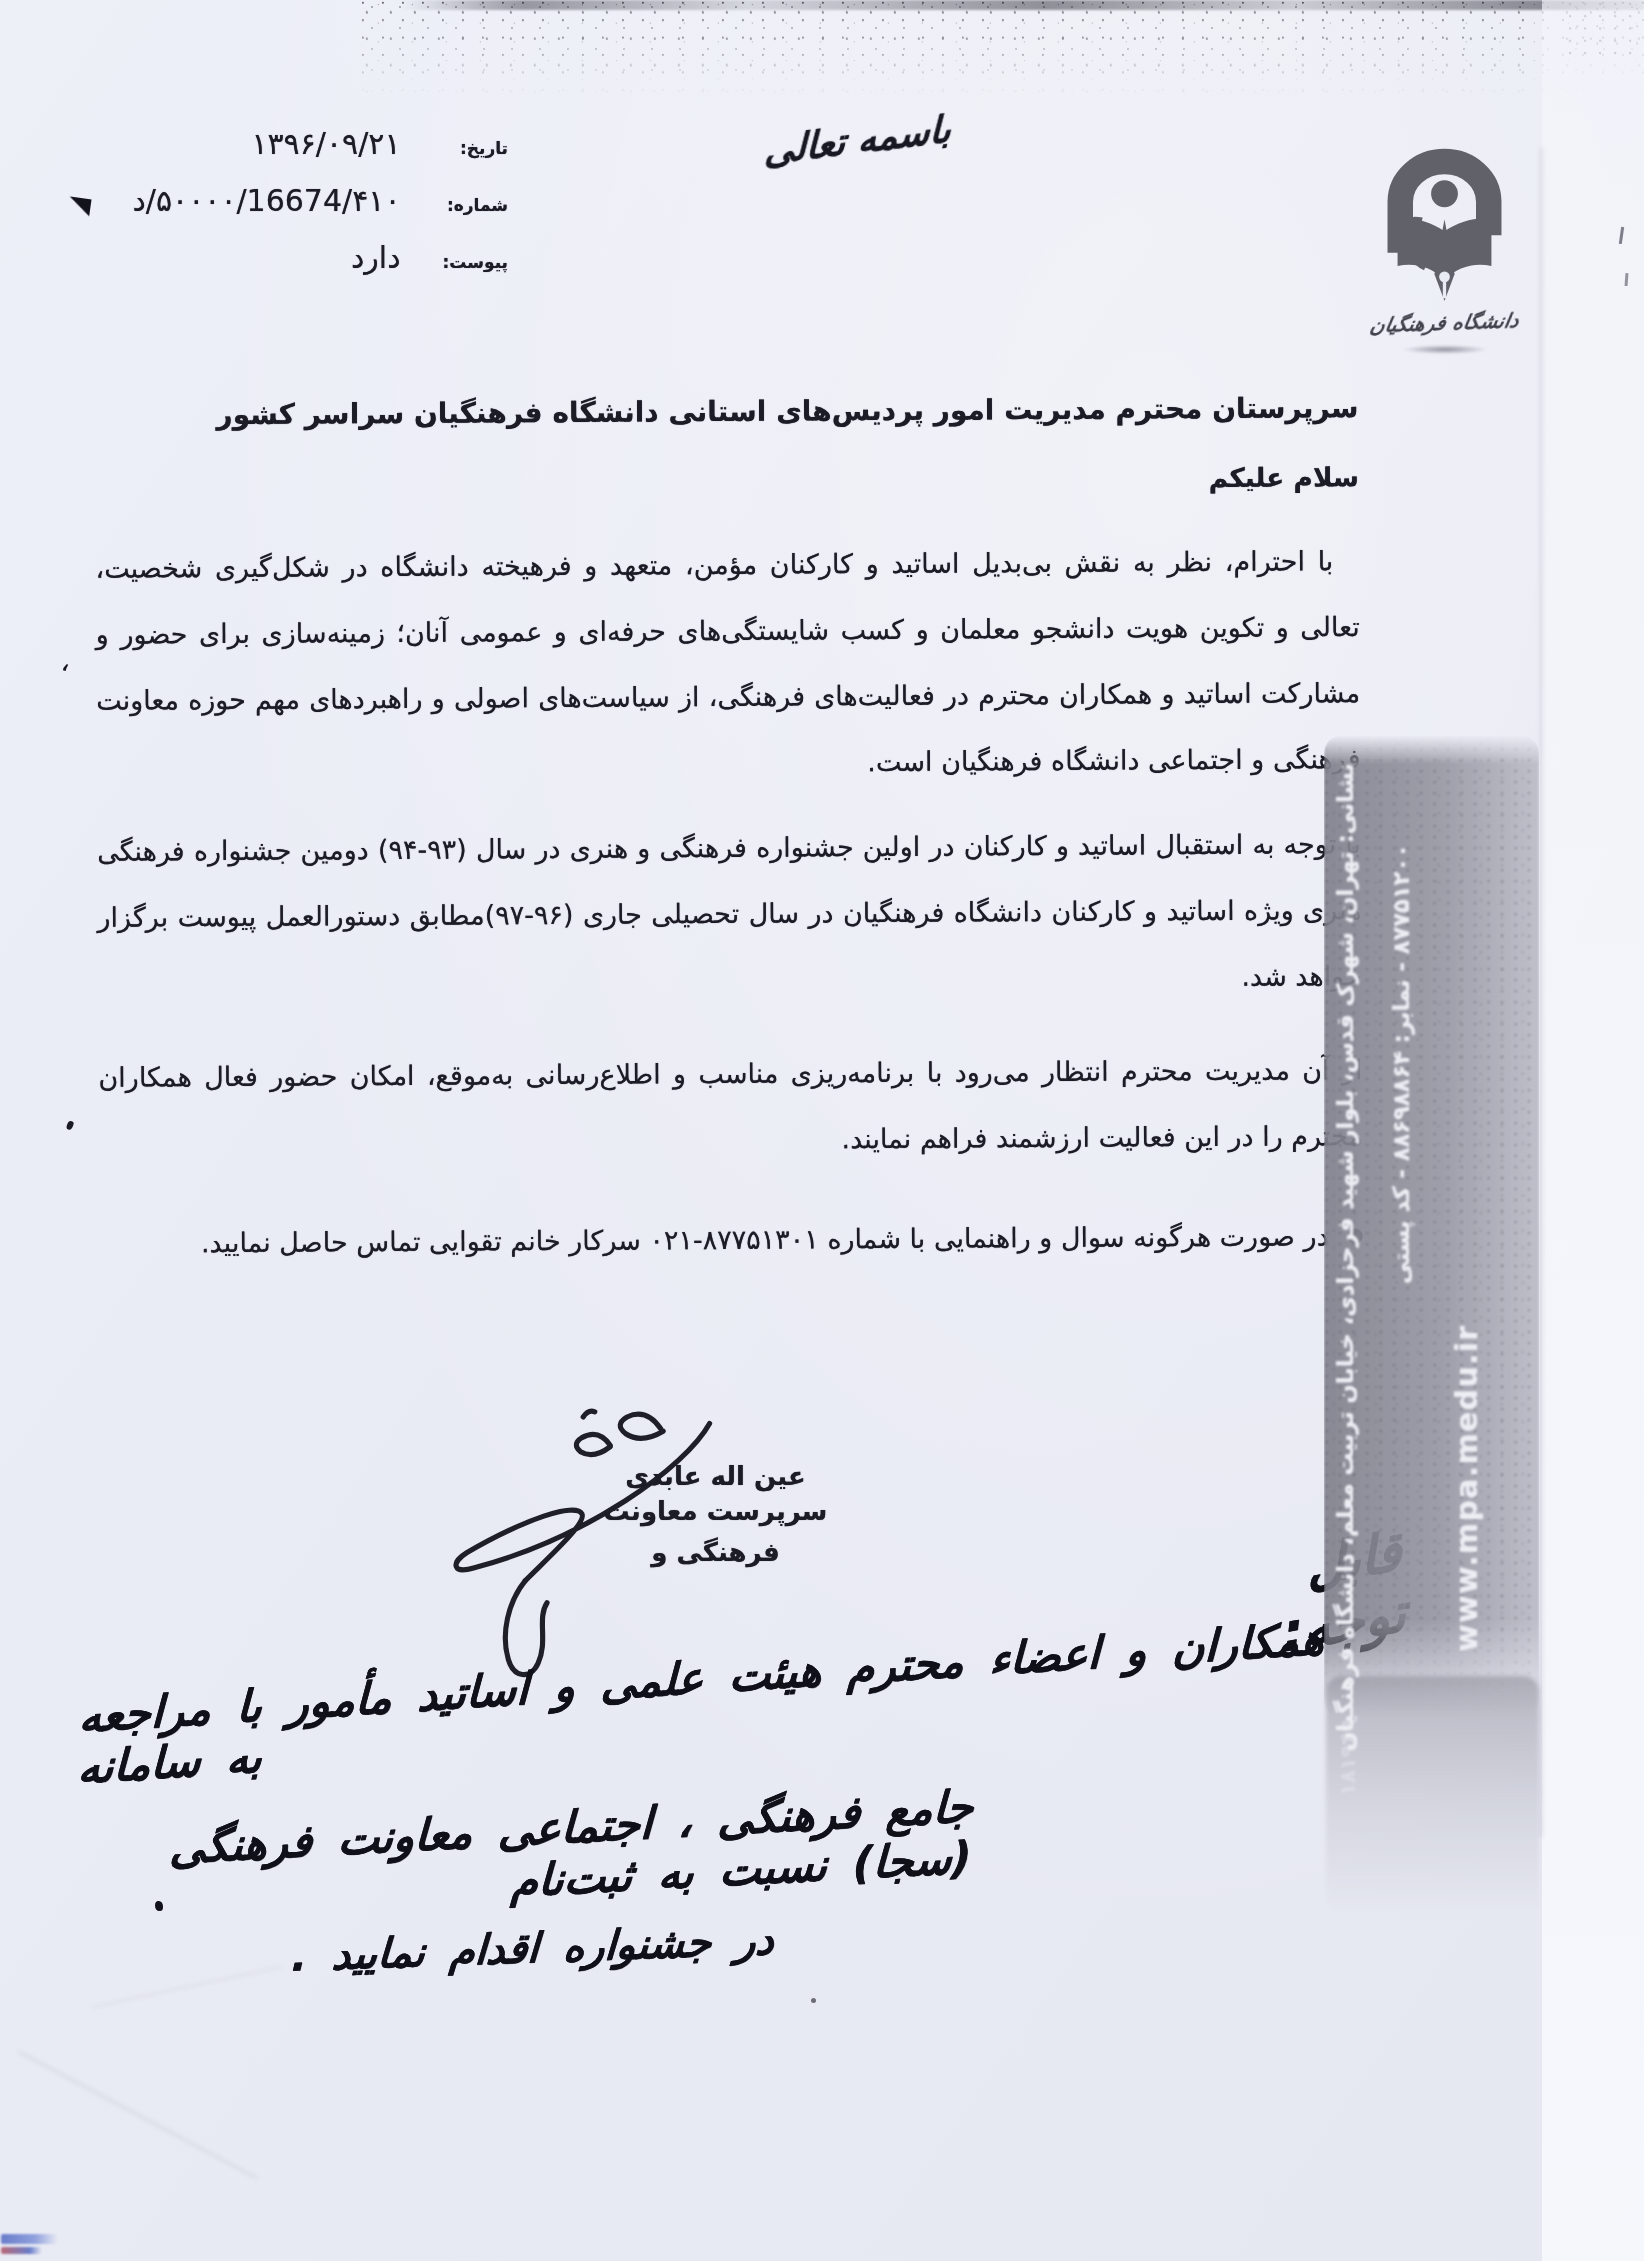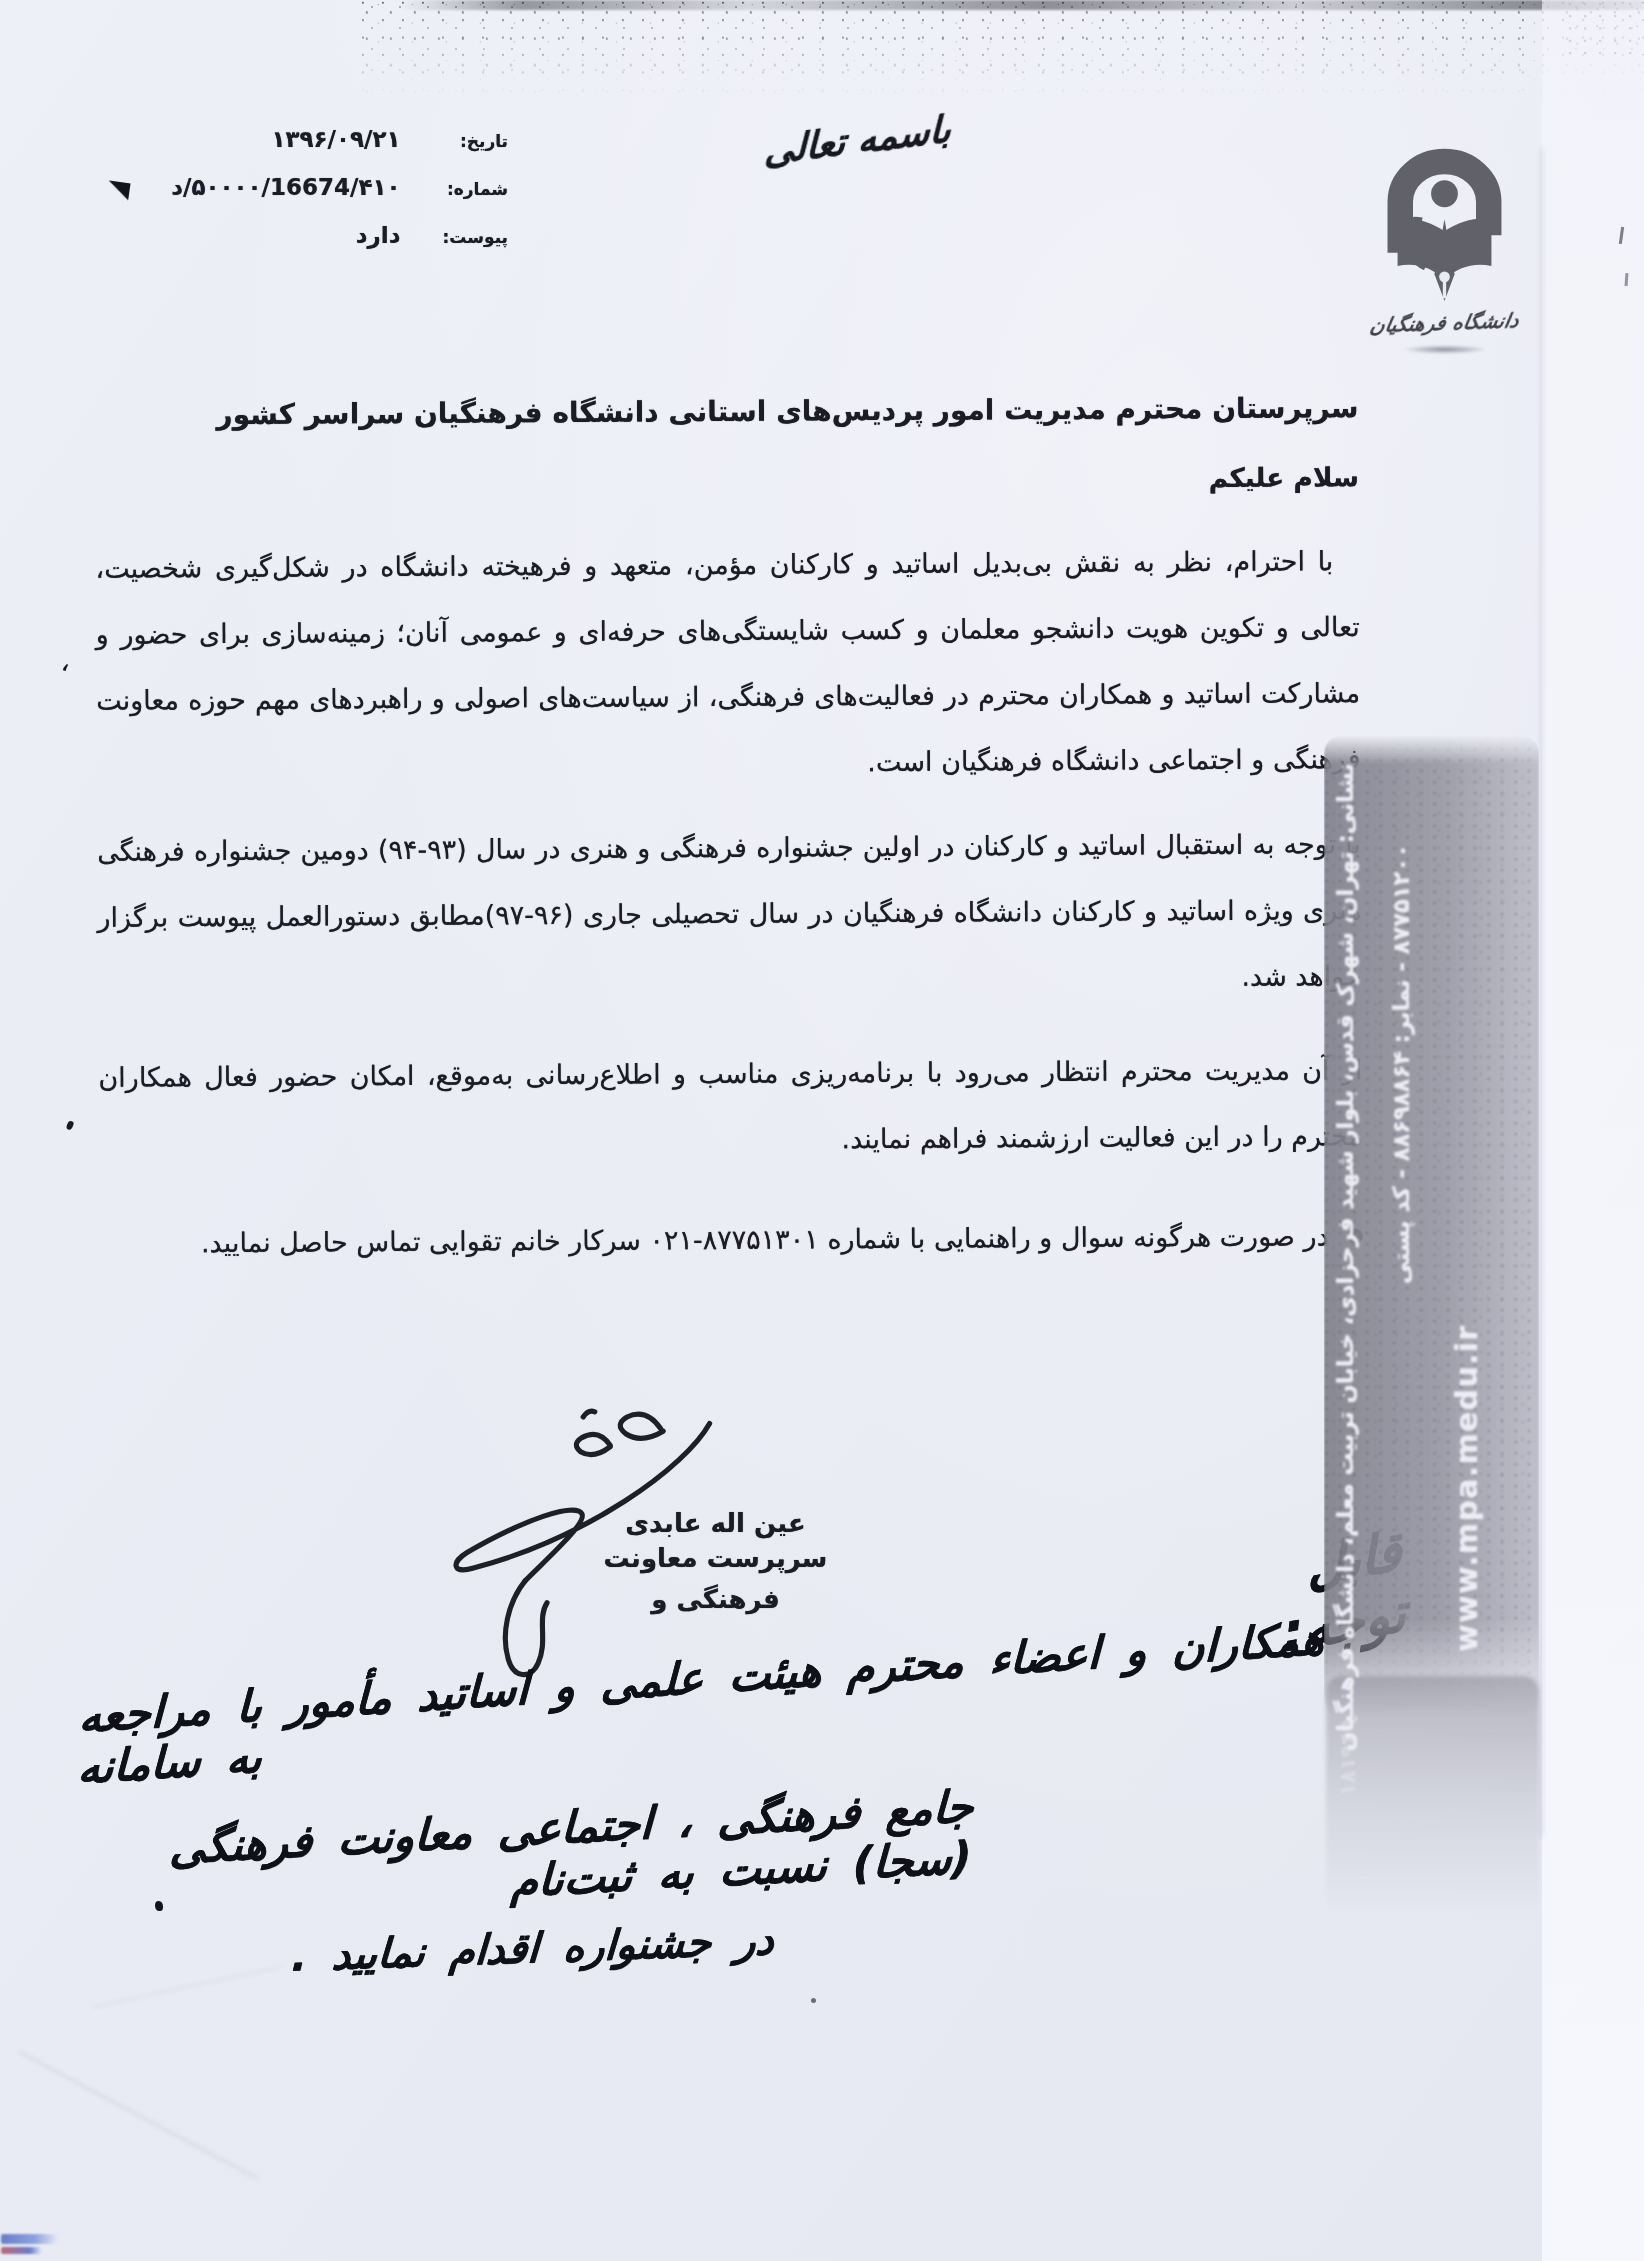--- a/index.html
+++ b/index.html
@@ -42,21 +42,21 @@
     background:linear-gradient(180deg, rgba(244,245,251,.7), rgba(248,249,253,.9));}
   .crease-d{ position:absolute; left:19.3px; top:2050px; width:271px; height:2.6px;
     background:rgba(90,90,120,.12); filter:blur(1.9px); transform:rotate(28deg); transform-origin:0 0;}
   .crease-d2{ position:absolute; left:90px; top:1986px; width:193px; height:1.9px;
     background:rgba(90,90,120,.10); filter:blur(1.9px); transform:rotate(-12deg);}
 
   
   .meta{ position:absolute; left:57px; top:126px; width:451px; direction:rtl; }
   .meta-row{ display:flex; gap:24.5px; align-items:baseline; margin-bottom:22px; }
   .meta-label{ font-size:17px; font-weight:600; min-width:83px; filter:blur(0.3px); }
-  .meta-value{ font-size:23px; font-weight:700; letter-spacing:0.6px; filter:blur(0.2px); }
+  .meta-value{ font-size:30px; font-weight:400; letter-spacing:0.6px; filter:blur(0.2px); }
   .ltr-override{ direction:ltr; unicode-bidi:bidi-override; display:inline-block; }
   .flag-mark{ display:inline-block; width:0; height:0; margin-right:17px;
     border-top:17px solid #13131c; border-left:22px solid transparent;
     transform:rotate(8deg) translateY(3.9px); filter:blur(0.3px); }
 
   
   .besmellah{ position:absolute; left:751px; top:119px; width:213px; text-align:center;
     font-size:37px; font-weight:700; font-style:italic; color:#181822;
     transform:rotate(-7deg) skewX(-8deg); filter:blur(0.3px); text-shadow:0 0 1px rgba(20,20,30,.9); }
 
@@ -76,21 +76,21 @@
   .para{ margin:0; margin-top:19.3px; font-size:27px; line-height:66px;
     text-align:justify; text-justify:inter-word; font-weight:500; }
   .para.first{ margin-top:36px; text-indent:26px;}
   .para.p3{ margin-top:28px; }
   .para.bullet{ margin-top:34px; }
   .bullet-dot{ display:inline-block; font-size:19.3px; transform:translateY(-3.9px); margin-left:18px; }
 
   
   .sig-svg{ position:absolute; left:445px; top:1386px; }
   .sig-text{ position:absolute; left:593px; top:1461px; width:245px; text-align:center; direction:rtl; }
-  .sig-name{ font-size:26px; font-weight:800; filter:blur(0.2px);margin-top:47px; }
+  .sig-name{ font-size:26px; font-weight:800; filter:blur(0.2px); }
   .sig-title{ font-size:26px; font-weight:700; line-height:41px; filter:blur(0.2px); }
 
   
   .hand{ position:absolute; direction:rtl; font-style:italic; font-weight:600; color:#101019;
     letter-spacing:-0.6px; word-spacing:10.3px;
     text-shadow:0 0 0.6px #101019, 0.4px 0.4px 0 rgba(16,16,25,.55); }
   .hw-heading{ left:1173px; top:1540px; width:232px; font-size:53px; transform:rotate(-10deg) skewX(-6deg); }
   .hw-line1{ left:77px; top:1651px; width:1277px; font-size:44px; transform:rotate(-3.6deg) skewX(-5deg); text-align:left;}
   .hw-line2{ left:32px; top:1805px; width:941px; font-size:44px; transform:rotate(-3deg) skewX(-5deg); }
   .hw-line3{ left:245px; top:1925px; width:529px; font-size:41px; transform:rotate(-2deg) skewX(-5deg); }

